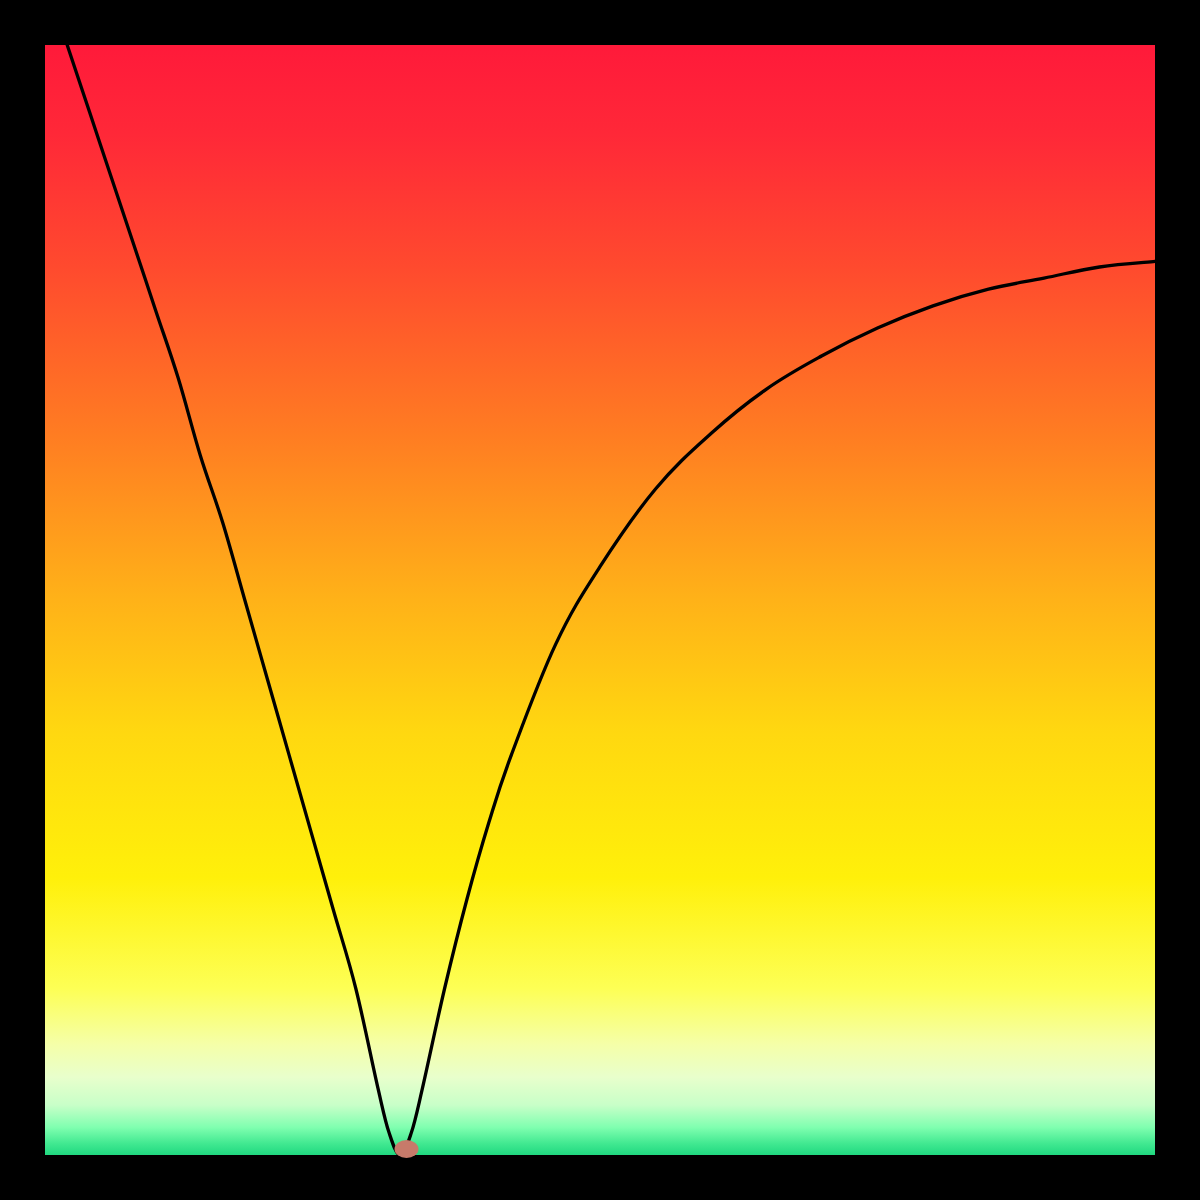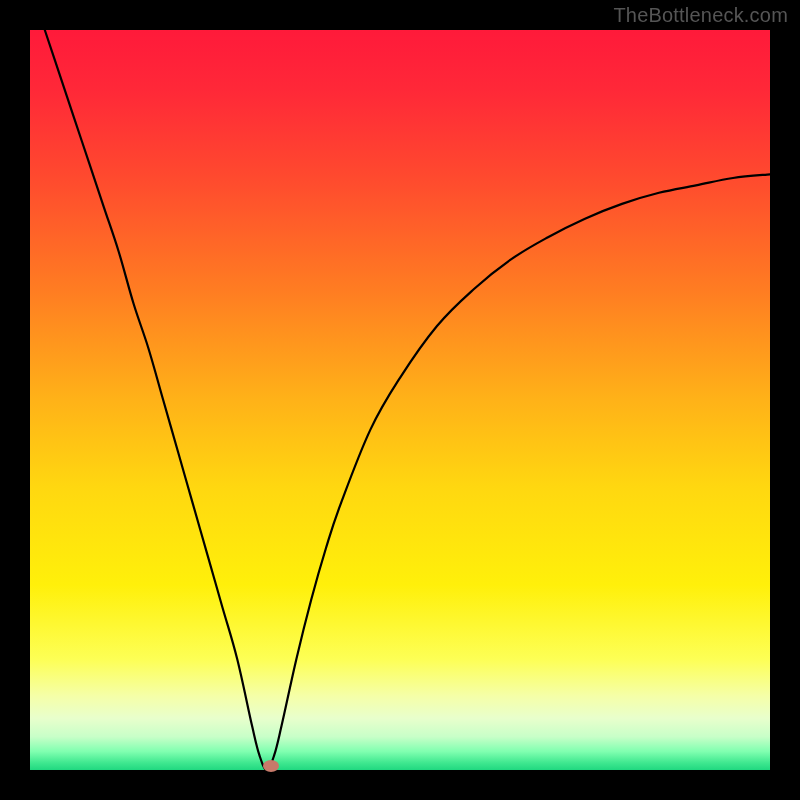--- a/index.html
+++ b/index.html
@@ -56,21 +56,20 @@
     height: 12px;
     border-radius: 50%;
     transform: translate(-50%, -50%);
   }
 </style>
 </head>
 <body>
 
 <div class="chart-wrap">
 
-  <div class="watermark">TheBottleneck.com</div>
 
   <div class="plot-area">
 
     <svg class="bg-gradient" viewBox="0 0 740 740" preserveAspectRatio="none">
       <defs>
         <linearGradient id="bgGrad" x1="0" y1="0" x2="0" y2="1">
             <stop offset="0%" stop-color="#ff1a3a"></stop>
             <stop offset="8%" stop-color="#ff2838"></stop>
             <stop offset="20%" stop-color="#ff4a2e"></stop>
             <stop offset="35%" stop-color="#ff7c22"></stop>

